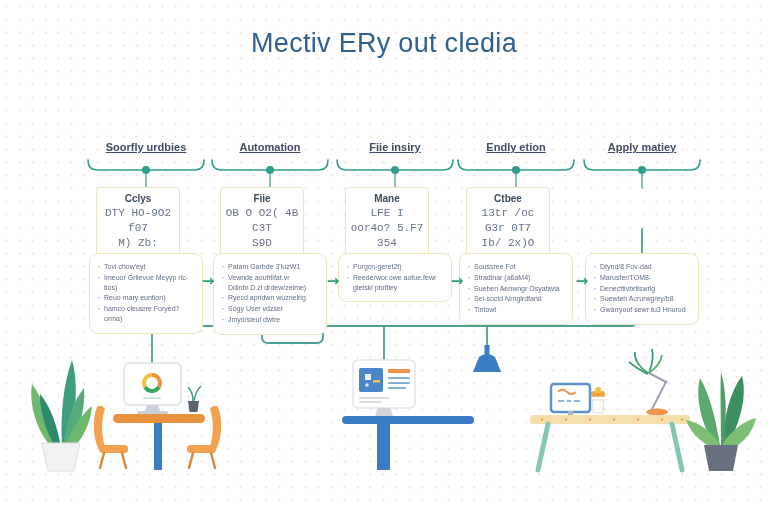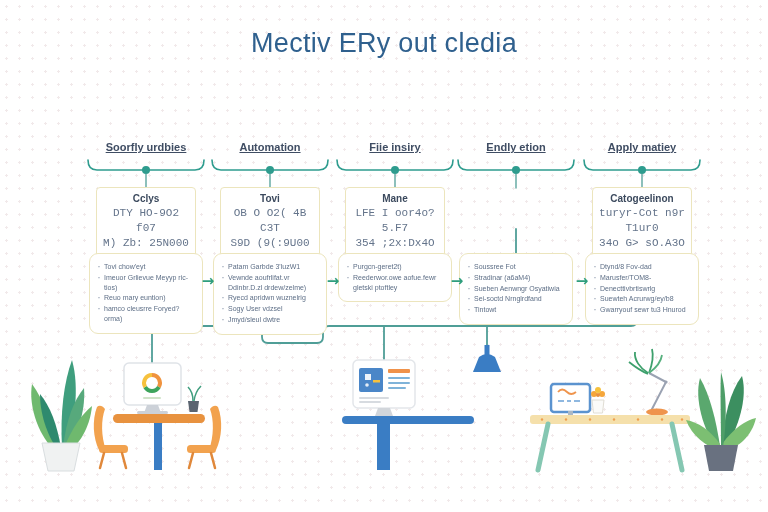--- a/index.html
+++ b/index.html
@@ -12,21 +12,21 @@
   }
   .title{
     position:absolute;top:28px;left:0;width:768px;text-align:center;
     font-size:27px;font-weight:400;color:#2f608e;letter-spacing:.3px;
   }
   .col-header{
     position:absolute;top:141px;width:116px;text-align:center;
     font-size:11px;font-weight:700;color:#3f4d63;text-decoration:underline;
   }
   .card1{
-    position:absolute;top:187px;width:100px;box-sizing:border-box;
+    position:absolute;top:187px;width:84px;box-sizing:border-box;
     background:#fff;border:1px solid #ece5bd;border-radius:4px;
     padding:5px 4px 6px 4px;text-align:center;
   }
   .card1 .c1-title{font-size:10px;font-weight:700;color:#3c4a5e;margin-bottom:2px;}
   .card1 .c1-line{font-size:11px;color:#64748b;line-height:1.35;font-family:Liberation Mono, monospace;}
   .card2{
     position:absolute;top:253px;width:114px;box-sizing:border-box;
     background:#fff;border:1px solid #ece5bd;border-radius:9px;
     padding:8px 6px 8px 6px;
   }
@@ -216,33 +216,33 @@
   <div class="col-header" style="left:337px">Fiie insiry</div>
   <div class="col-header" style="left:458px">Endly etion</div>
   <div class="col-header" style="left:584px">Apply matiey</div>
 
   <div class="card1" style="left:96px">
     <div class="c1-title">Cclys</div>
     <div class="c1-line">DTY HO-9O2 f07</div>
     <div class="c1-line">M) Zb: 25N000</div>
   </div>
   <div class="card1" style="left:220px">
-    <div class="c1-title">Tovi</div>
+    <div class="c1-title">Fiie</div>
     <div class="c1-line">OB O O2( 4B C3T</div>
     <div class="c1-line">S9D (9(:9U00</div>
   </div>
   <div class="card1" style="left:345px">
     <div class="c1-title">Mane</div>
     <div class="c1-line">LFE I oor4o? 5.F7</div>
     <div class="c1-line">354 ;2x:Dx4O</div>
   </div>
-  <div class="card1" style="left:592px">
-    <div class="c1-title">Catogeelinon</div>
-    <div class="c1-line">turyr-Cot n9r T1ur0</div>
-    <div class="c1-line">34o G&gt; sO.A3O</div>
+  <div class="card1" style="left:466px">
+    <div class="c1-title">Ctbee</div>
+    <div class="c1-line">13tr /oc G3r 0T7</div>
+    <div class="c1-line">Ib/ 2x)O U9?</div>
   </div>
 
   <div class="card2" style="left:89px">
     <ul>
       <li>Tovi chow'eyt</li>
       <li>Imeuor Grlievue Meyyp ric-tios)</li>
       <li>Reuo mary euntion)</li>
       <li>hamco cleusrre Foryed?orma)</li>
     </ul>
   </div>

